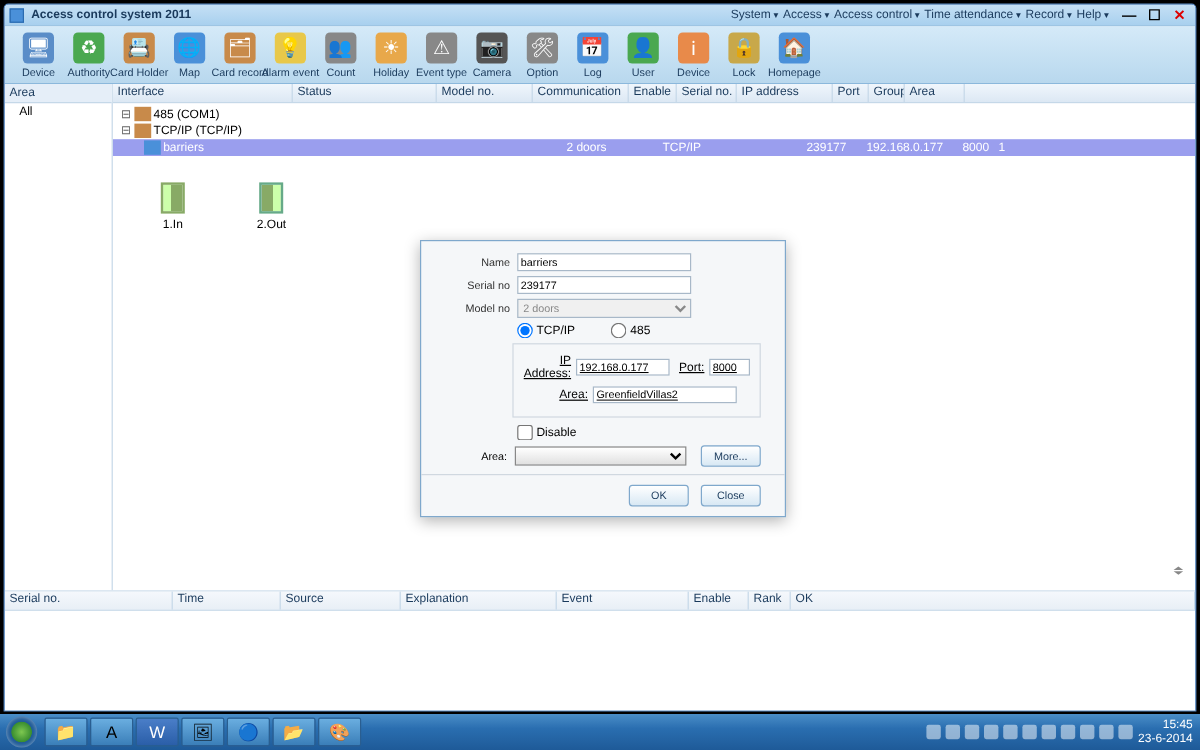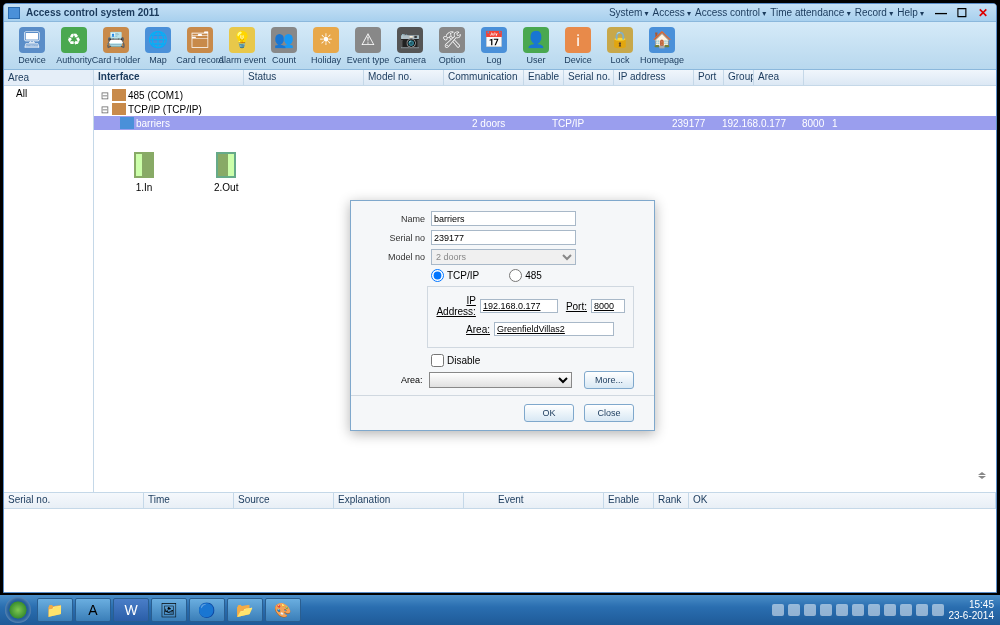--- a/index.html
+++ b/index.html
@@ -24,40 +24,40 @@
 
 .main { flex: 1; display: flex; overflow: hidden; }
 .area-panel { width: 90px; border-right: 1px solid #c5d8e8; background: #fff; }
 .area-panel .hdr { background: #e5eef8; border-bottom: 1px solid #c5d8e8; padding: 2px 4px; color: #1a3a5c; }
 .area-panel .body { padding: 2px 12px; }
 
 .right { flex: 1; display: flex; flex-direction: column; overflow: hidden; }
 
 .grid-head { height: 16px; background: linear-gradient(#f0f6fc,#dce8f4); display: flex; border-bottom: 1px solid #c5d8e8; }
 .gh { border-right: 1px solid #c5d8e8; padding: 1px 4px; color: #1a3a5c; overflow: hidden; white-space: nowrap; }
-.col-if{width:150px;font-weight:bold;} .col-st{width:120px;} .col-md{width:80px;} .col-cm{width:80px;} .col-en{width:40px;} .col-sn{width:50px;} .col-ip{width:80px;} .col-pt{width:30px;} .col-gr{width:30px;} .col-ar{width:50px;}
+.col-if{width:150px;} .col-st{width:120px;} .col-md{width:80px;} .col-cm{width:80px;} .col-en{width:40px;} .col-sn{width:50px;} .col-ip{width:80px;} .col-pt{width:30px;} .col-gr{width:30px;} .col-ar{width:50px;}
 
 .tree { padding: 2px 0; }
 .tree-row { display: flex; align-items: center; height: 14px; padding-left: 6px; }
 .tree-row .exp { width: 10px; text-align: center; color: #666; }
 .tree-row .ic { width: 14px; height: 12px; margin: 0 2px; }
 .tree-row.selected { background: #9a9eee; color: #fff; }
 
 .data-cells { display: flex; flex: 1; }
 .data-cells div { overflow: hidden; white-space: nowrap; }
 .tree-row.selected .lbl { width: 216px; }
 
 .doors { padding: 20px 40px; display: flex; gap: 60px; }
 .door { text-align: center; }
 .door-ic { width: 20px; height: 26px; border: 2px solid #8a6; background: linear-gradient(90deg,#cfa 40%,#8a6 40%); margin: 0 auto 4px; }
 .door-ic.out { border-color: #6a8; background: linear-gradient(90deg,#8a6 60%,#cfa 60%); }
 
 .bottom-grid { height: 100px; border-top: 1px solid #c5d8e8; }
 .bottom-grid .grid-head { background: linear-gradient(#f5f8fc,#e8eff6); }
-.col-b1{width:140px;} .col-b2{width:90px;} .col-b3{width:100px;} .col-b4{width:130px;} .col-b5{width:110px;margin-left:30px;} .col-b6{width:50px;} .col-b7{width:35px;} .col-b8{flex:1;}
+.col-b1{width:140px;} .col-b2{width:90px;} .col-b3{width:100px;} .col-b4{width:130px;} .col-b5{width:110px;} .col-b6{width:50px;} .col-b7{width:35px;} .col-b8{flex:1;}
 
 
 .dialog { position: absolute; left: 350px; top: 200px; width: 305px; background: #f5f7f9; border: 1px solid #7fa8cc; box-shadow: 0 3px 12px rgba(0,0,0,.3); }
 .dlg-title { height: 18px; background: linear-gradient(#c5e0f5,#8fc0e8); display: flex; align-items: center; padding: 0 6px; color: #0a3560; font-weight: bold; border-bottom: 1px solid #7fa8cc; }
 .dlg-title .ic { width: 12px; height: 12px; background:#4a90d9; margin-right: 6px; }
 .dlg-body { padding: 10px 20px 6px; }
 .form-row { display: flex; align-items: center; margin-bottom: 4px; }
 .form-row label { width: 54px; text-align: right; margin-right: 6px; color: #333; font-size: 9px; }
 .form-row input[type=text] { flex: 0 0 145px; height: 15px; border: 1px solid #a8b8c8; font-size: 9px; padding: 0 2px; background:#fff; }
 .form-row select { flex: 0 0 145px; height: 16px; border: 1px solid #a8b8c8; font-size: 9px; background:#f0f0f0; color:#888; }

